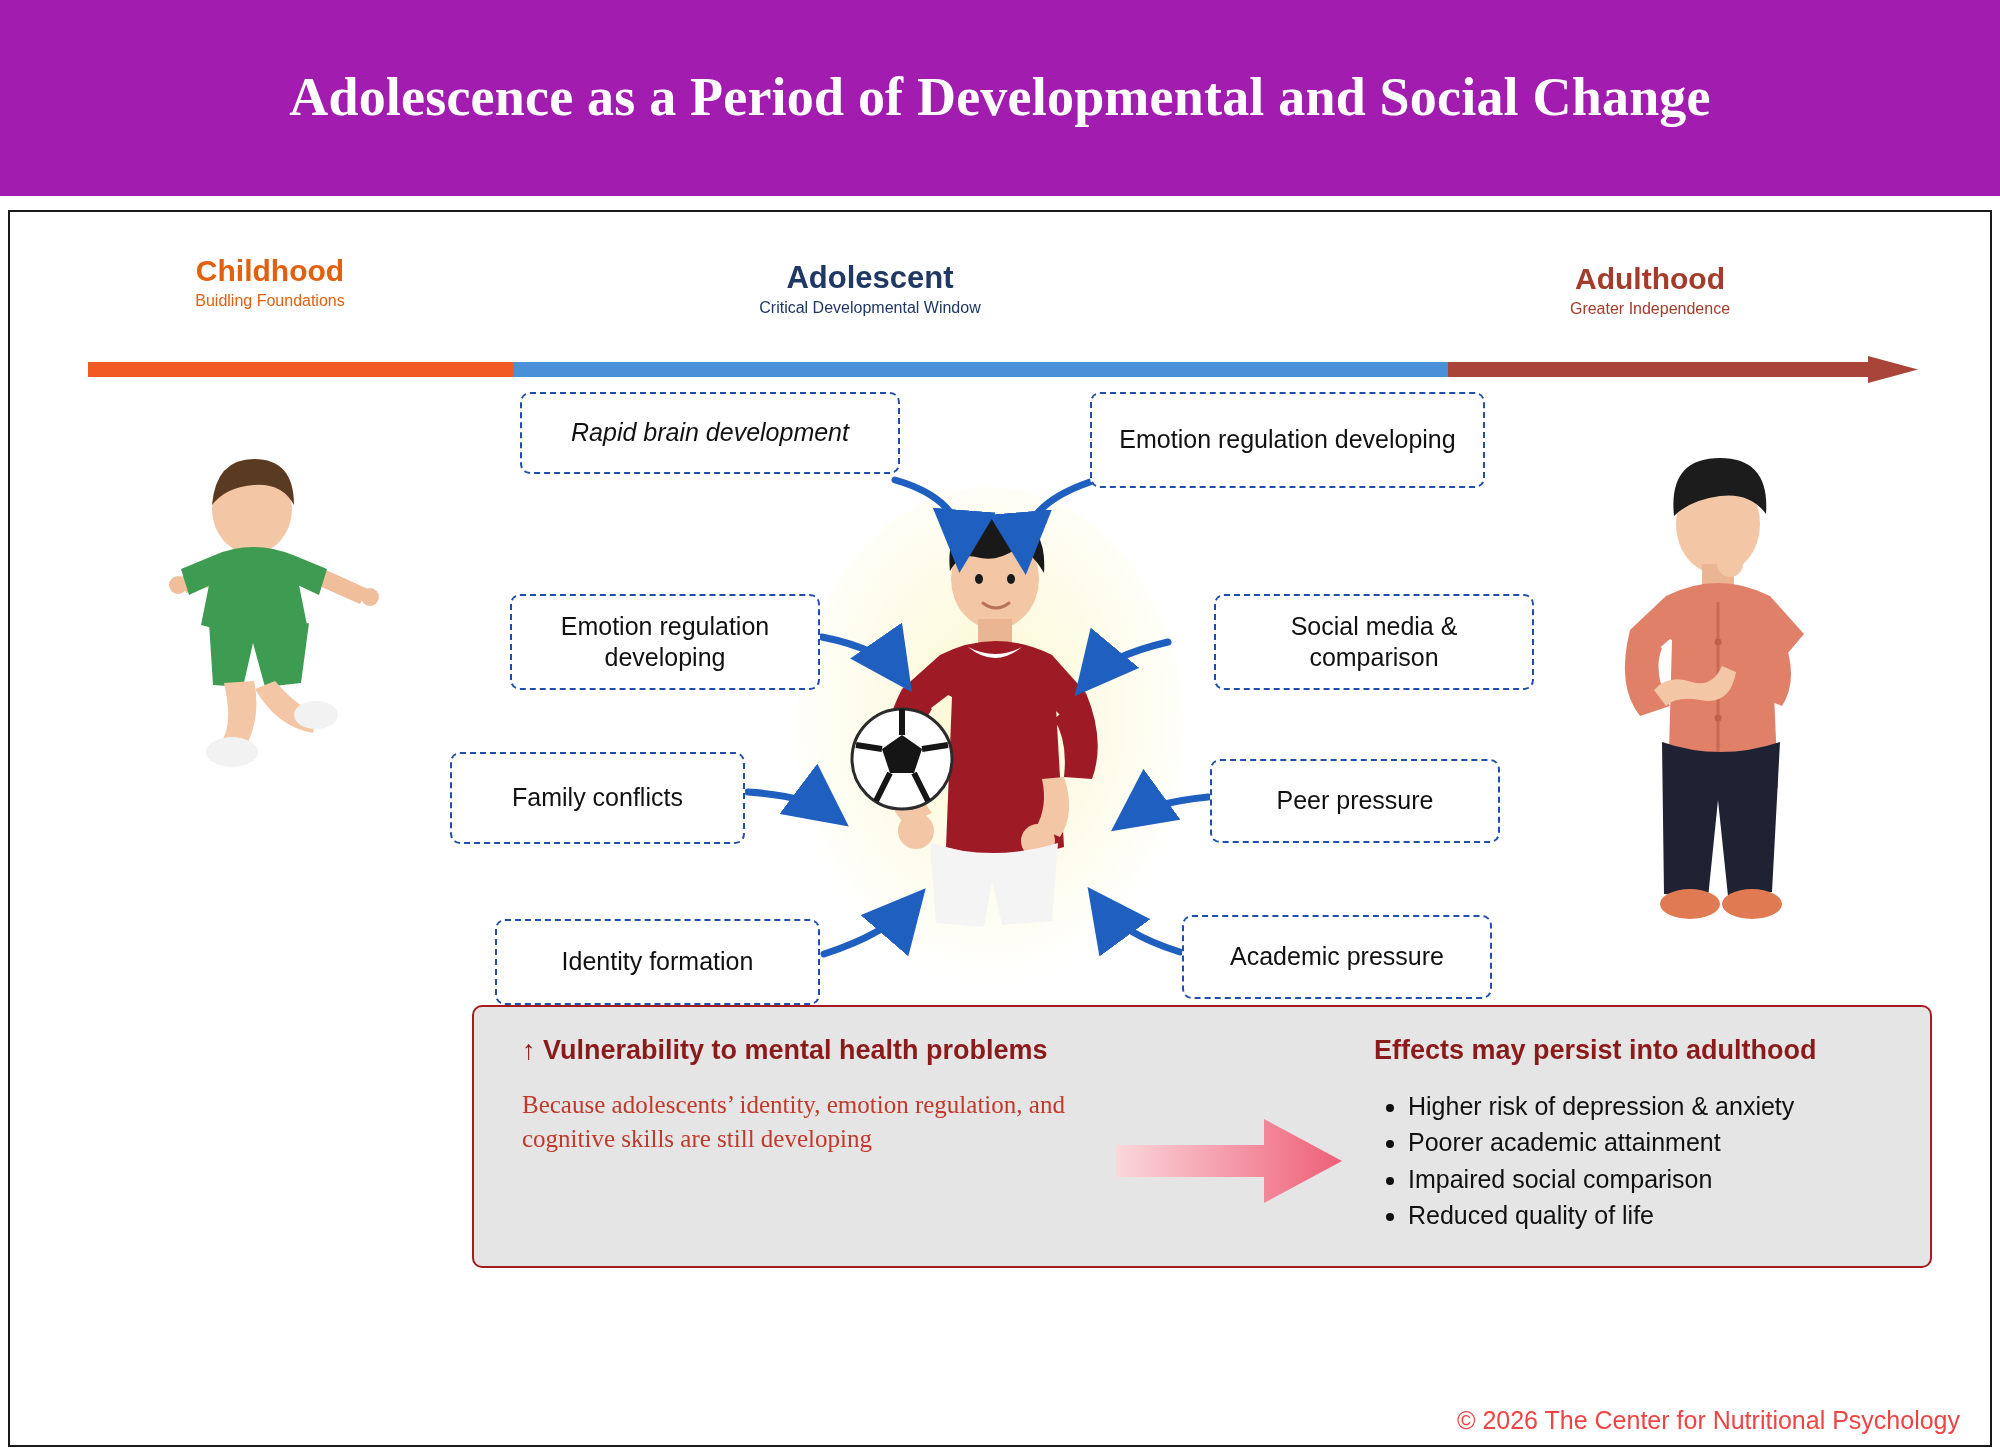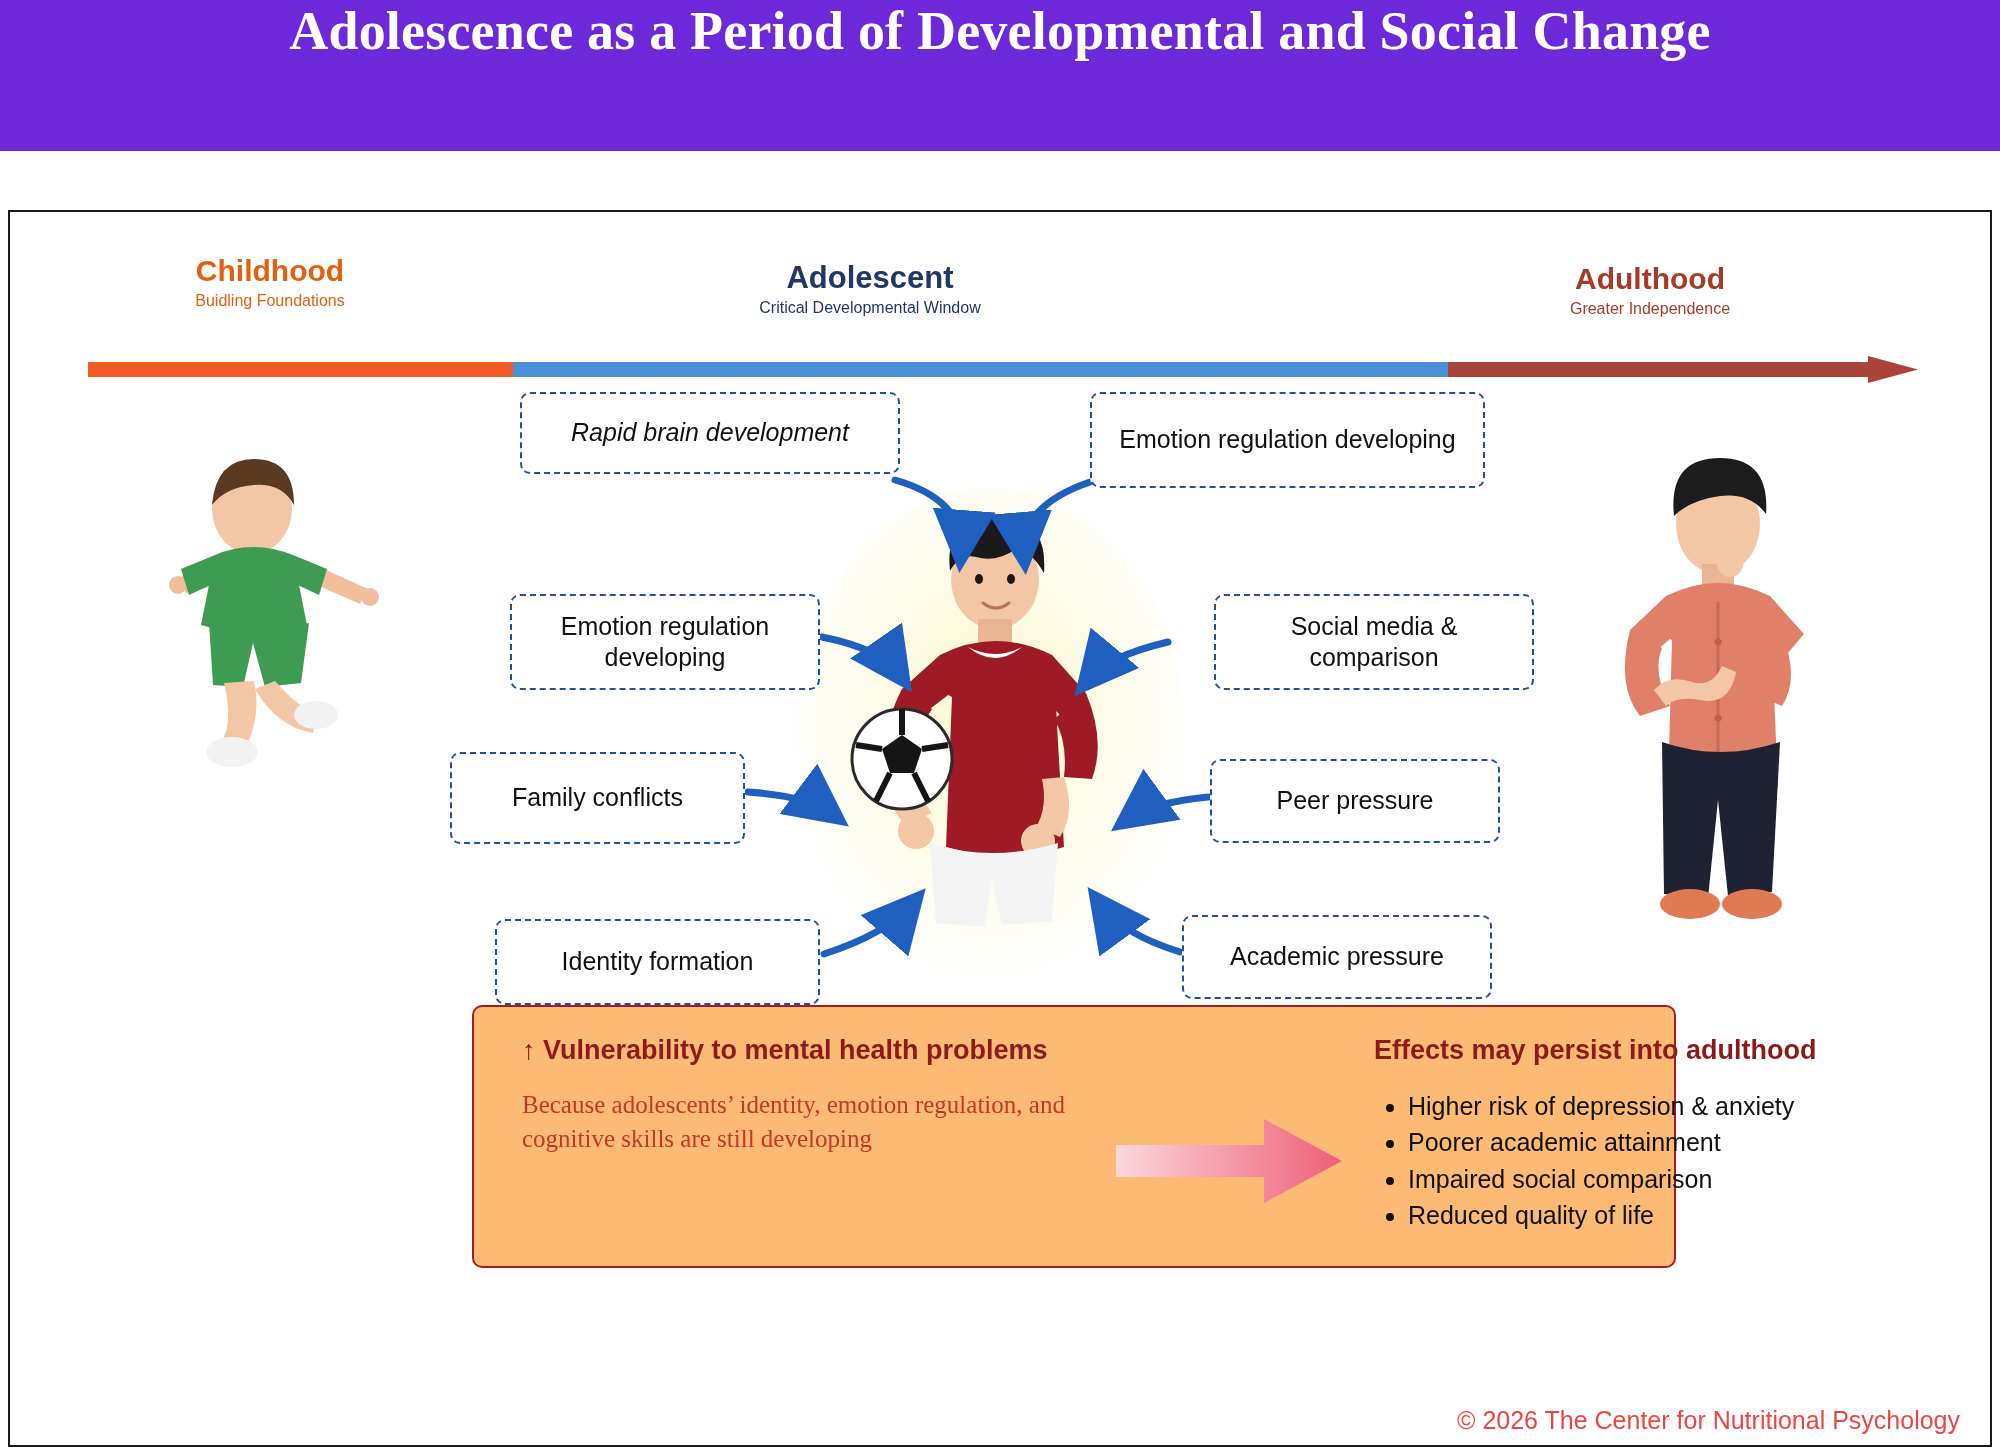--- a/index.html
+++ b/index.html
@@ -10,24 +10,24 @@
   body {
     width: 2000px;
     height: 1455px;
     font-family: "Liberation Sans", sans-serif;
     position: relative;
     overflow: hidden;
   }
 
   
   .header {
-    background: #6d28d9;
-    height: 151px;
+    background: #a21caf;
+    height: 196px;
     display: flex;
-    align-items: flex-start;
+    align-items: center;
     justify-content: center;
     text-align: center;
   }
   .header-title {
     color: #ffffff;
     font-family: "Liberation Serif", serif;
     font-weight: bold;
     font-size: 54px;
     line-height: 1.18;
     max-width: 1450px;
@@ -113,26 +113,26 @@
   .char { position: absolute; }
   .char-child { left: 110px; top: 235px; }
   .char-teen  { left: 780px; top: 275px; }
   .char-adult { left: 1560px; top: 200px; }
 
   
   .bottom-panel {
     position: absolute;
     left: 462px;
     top: 793px;
-    width: 1204px;
+    width: 1460px;
     height: 263px;
     border: 2.5px solid #A51C20;
     border-radius: 10px;
     box-sizing: border-box;
-    background: #fdba74;
+    background: #e5e5e5;
   }
   .bp-left {
     position: absolute;
     left: 48px;
     top: 28px;
     width: 560px;
   }
   .bp-head {
     color: #8B1A1A;
     font-weight: bold;

